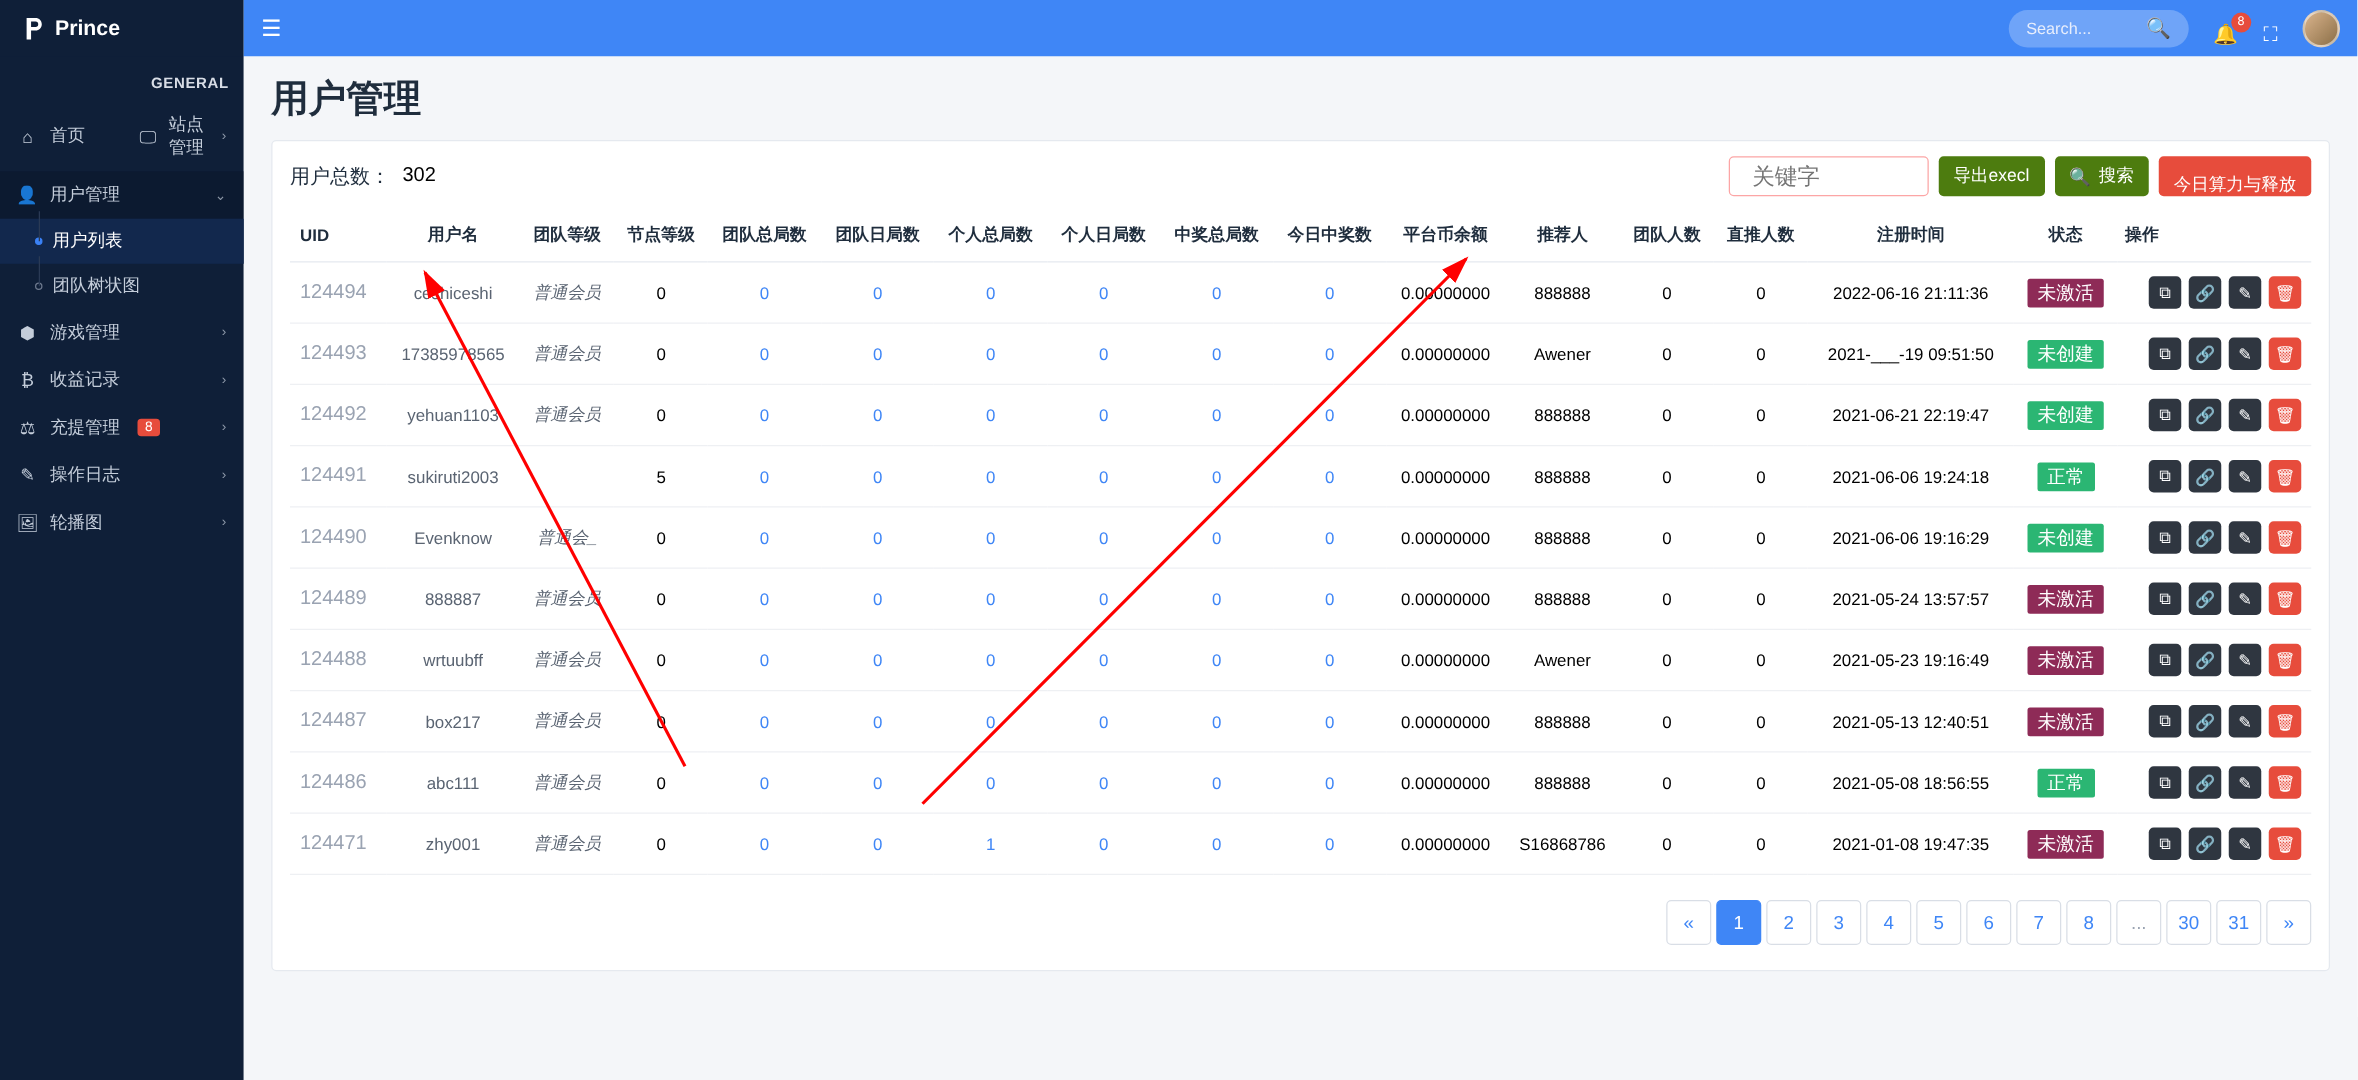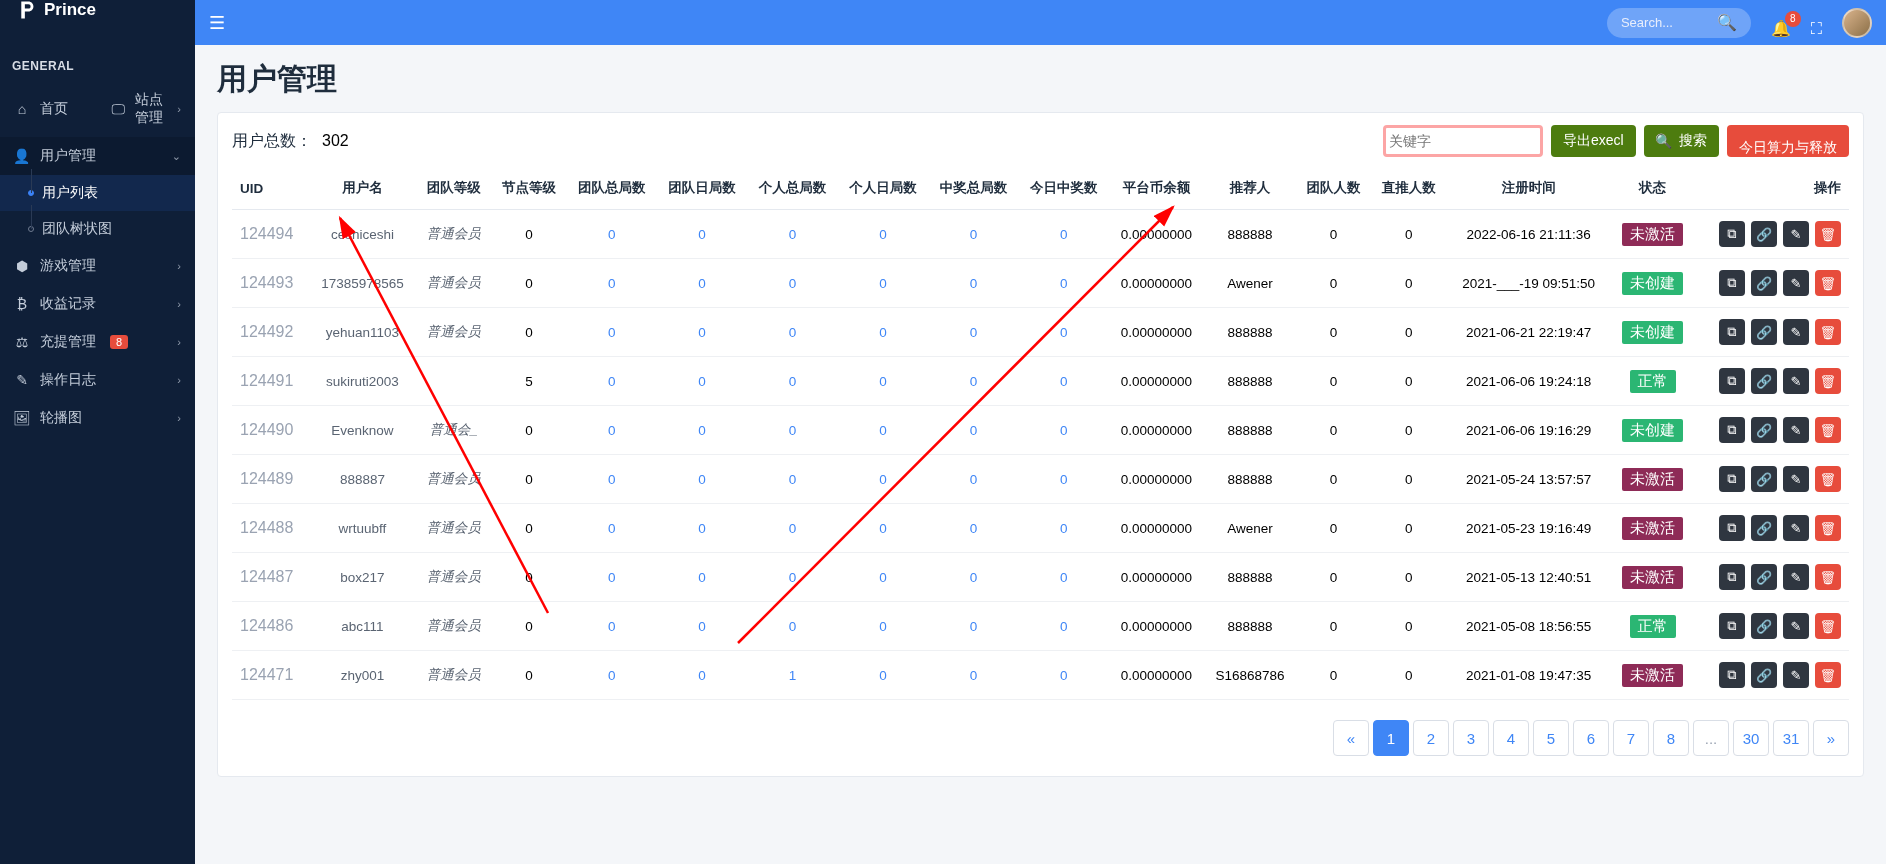--- a/index.html
+++ b/index.html
@@ -1,21 +1,21 @@
 <!DOCTYPE html>
 <html><head>
 <meta charset="utf-8">
 <style>
 * { margin: 0; padding: 0; box-sizing: border-box; font-family: -apple-system, "Helvetica Neue", Arial, sans-serif; }
 body { width: 1886px; height: 864px; overflow: hidden; background: #f5f5f5; display: flex; }
 .sidebar { width: 195px; background: #0f1f38; color: #c4cdda; height: 864px; flex-shrink: 0; }
-.logo { height: 45px; display: flex; align-items: flex-start; padding-left: 18px; background: #0f1f38; }
+.logo { height: 45px; display: flex; align-items: center; padding-left: 18px; background: #0f1f38; }
 .logo-mark { width: 18px; height: 20px; margin-right: 8px; }
 .logo-text { color: #fff; font-weight: 600; font-size: 17px; }
-.section-head { padding: 14px 12px 8px; color: #d8dde6; font-size: 12px; font-weight: 700; letter-spacing: .5px; }
+.section-head { padding: 14px 12px 8px; color: #d8dde6; font-size: 12px; font-weight: 700; letter-spacing: .5px; text-align: right; }
 .nav-row { display: flex; align-items: center; padding: 10px 14px; font-size: 14px; color: #c4cdda; cursor: pointer; gap: 10px; }
 .nav-row .chev { margin-left: auto; opacity: .7; font-size: 11px; }
 .nav-sub { padding: 9px 14px 9px 42px; font-size: 14px; color: #c4cdda; position: relative; cursor: pointer; }
 .nav-sub::before { content: ""; position: absolute; left: 28px; top: 50%; width: 4px; height: 4px; border: 1.5px solid #6e7a8f; border-radius: 50%; transform: translateY(-50%); }
 .nav-sub.active { background: #12284d; color: #fff; }
 .nav-sub.active::before { border-color: #3b82f6; background: #3b82f6; }
 .nav-sub::after { content: ""; position: absolute; left: 31px; top: -6px; bottom: 50%; width: 1px; background: #2a3a55; }
 .badge-red { background: #e74c3c; color: #fff; font-size: 11px; padding: 1px 6px; border-radius: 3px; margin-left: 4px; }
 .nav-icon { width: 16px; display: inline-flex; justify-content: center; font-size: 14px; }
 
@@ -32,21 +32,21 @@
 .expand-icon { color: #fff; font-size: 16px; }
 .avatar { width: 30px; height: 30px; border-radius: 50%; background: linear-gradient(135deg,#d9b38c,#8b6f47); border: 2px solid rgba(255,255,255,.5); }
 
 .page { padding: 14px 22px; }
 .page-title { font-size: 30px; color: #1f2d3d; margin-bottom: 12px; }
 .card { background: #fff; border: 1px solid #e5e9ef; border-radius: 4px; padding: 12px 14px 20px; position: relative; }
 .card-top { display: flex; align-items: center; margin-bottom: 10px; }
 .total { font-size: 16px; color: #1f2d3d; }
 .total-num { margin-left: 10px; font-size: 16px; }
 .ctrl-right { margin-left: auto; display: flex; gap: 8px; align-items: center; }
-.kw-input { border: 3px solid #fca5a5; border-radius: 4px; height: 32px; padding: 0 3px; font-size: 14px; width: 160px; }
+.kw-input { border: 1px solid #fca5a5; border-radius: 4px; height: 32px; padding: 0 18px; font-size: 18px; width: 160px; }
 .btn { height: 32px; padding: 0 12px; border-radius: 4px; color: #fff; border: 0; font-size: 14px; display: inline-flex; align-items: center; gap: 6px; cursor: pointer; }
 .btn-blue { background: #4d7c0f; }
 .btn-red { background: #e74c3c; align-items: flex-end; }
 
 table { width: 100%; border-collapse: collapse; font-size: 13.5px; }
 thead th { text-align: center; padding: 12px 6px; color: #1f2d3d; font-weight: 600; border-bottom: 1px solid #e5e9ef; white-space: nowrap; }
 tbody td { text-align: center; padding: 11px 6px; border-bottom: 1px solid #eef0f3; white-space: nowrap; }
 .uid { color: #9aa3b2; font-size: 16px; margin-left: 34px; }
 .username { color: #5a6472; }
 .role { color: #5a6472; font-style: italic; }
@@ -60,21 +60,21 @@
 .act-red { background: #e74c3c; }
 
 .pagination { display: flex; gap: 4px; justify-content: flex-end; margin-top: 20px; }
 .pg { min-width: 36px; height: 36px; border: 1px solid #d9dee6; border-radius: 4px; display: flex; align-items: center; justify-content: center; color: #3f86f6; font-size: 15px; cursor: pointer; background: #fff; }
 .pg.active { background: #3f86f6; color: #fff; border-color: #3f86f6; }
 .pg.muted { color: #9aa3b2; }
 
 .arrows { position: absolute; left: 0; top: 0; pointer-events: none; }
 
 thead th:first-child, tbody td:first-child { text-align: left; padding-left: 8px; }
-thead th:last-child, tbody td:last-child { text-align: right; padding-right: 8px; }
+thead th:last-child, tbody td:last-child { text-align: left; padding-right: 8px; }
 </style>
 </head>
 <body>
 
 <aside class="sidebar">
   <div class="logo">
     <svg class="logo-mark" viewBox="0 0 24 28" fill="#fff">
         <path d="M4 2h10c4 0 7 3 7 7s-3 7-7 7H9v10H4V2zm5 10h5c2 0 3-1 3-3s-1-3-3-3H9v6z"></path>
       </svg>
     <span class="logo-text">Prince</span>

